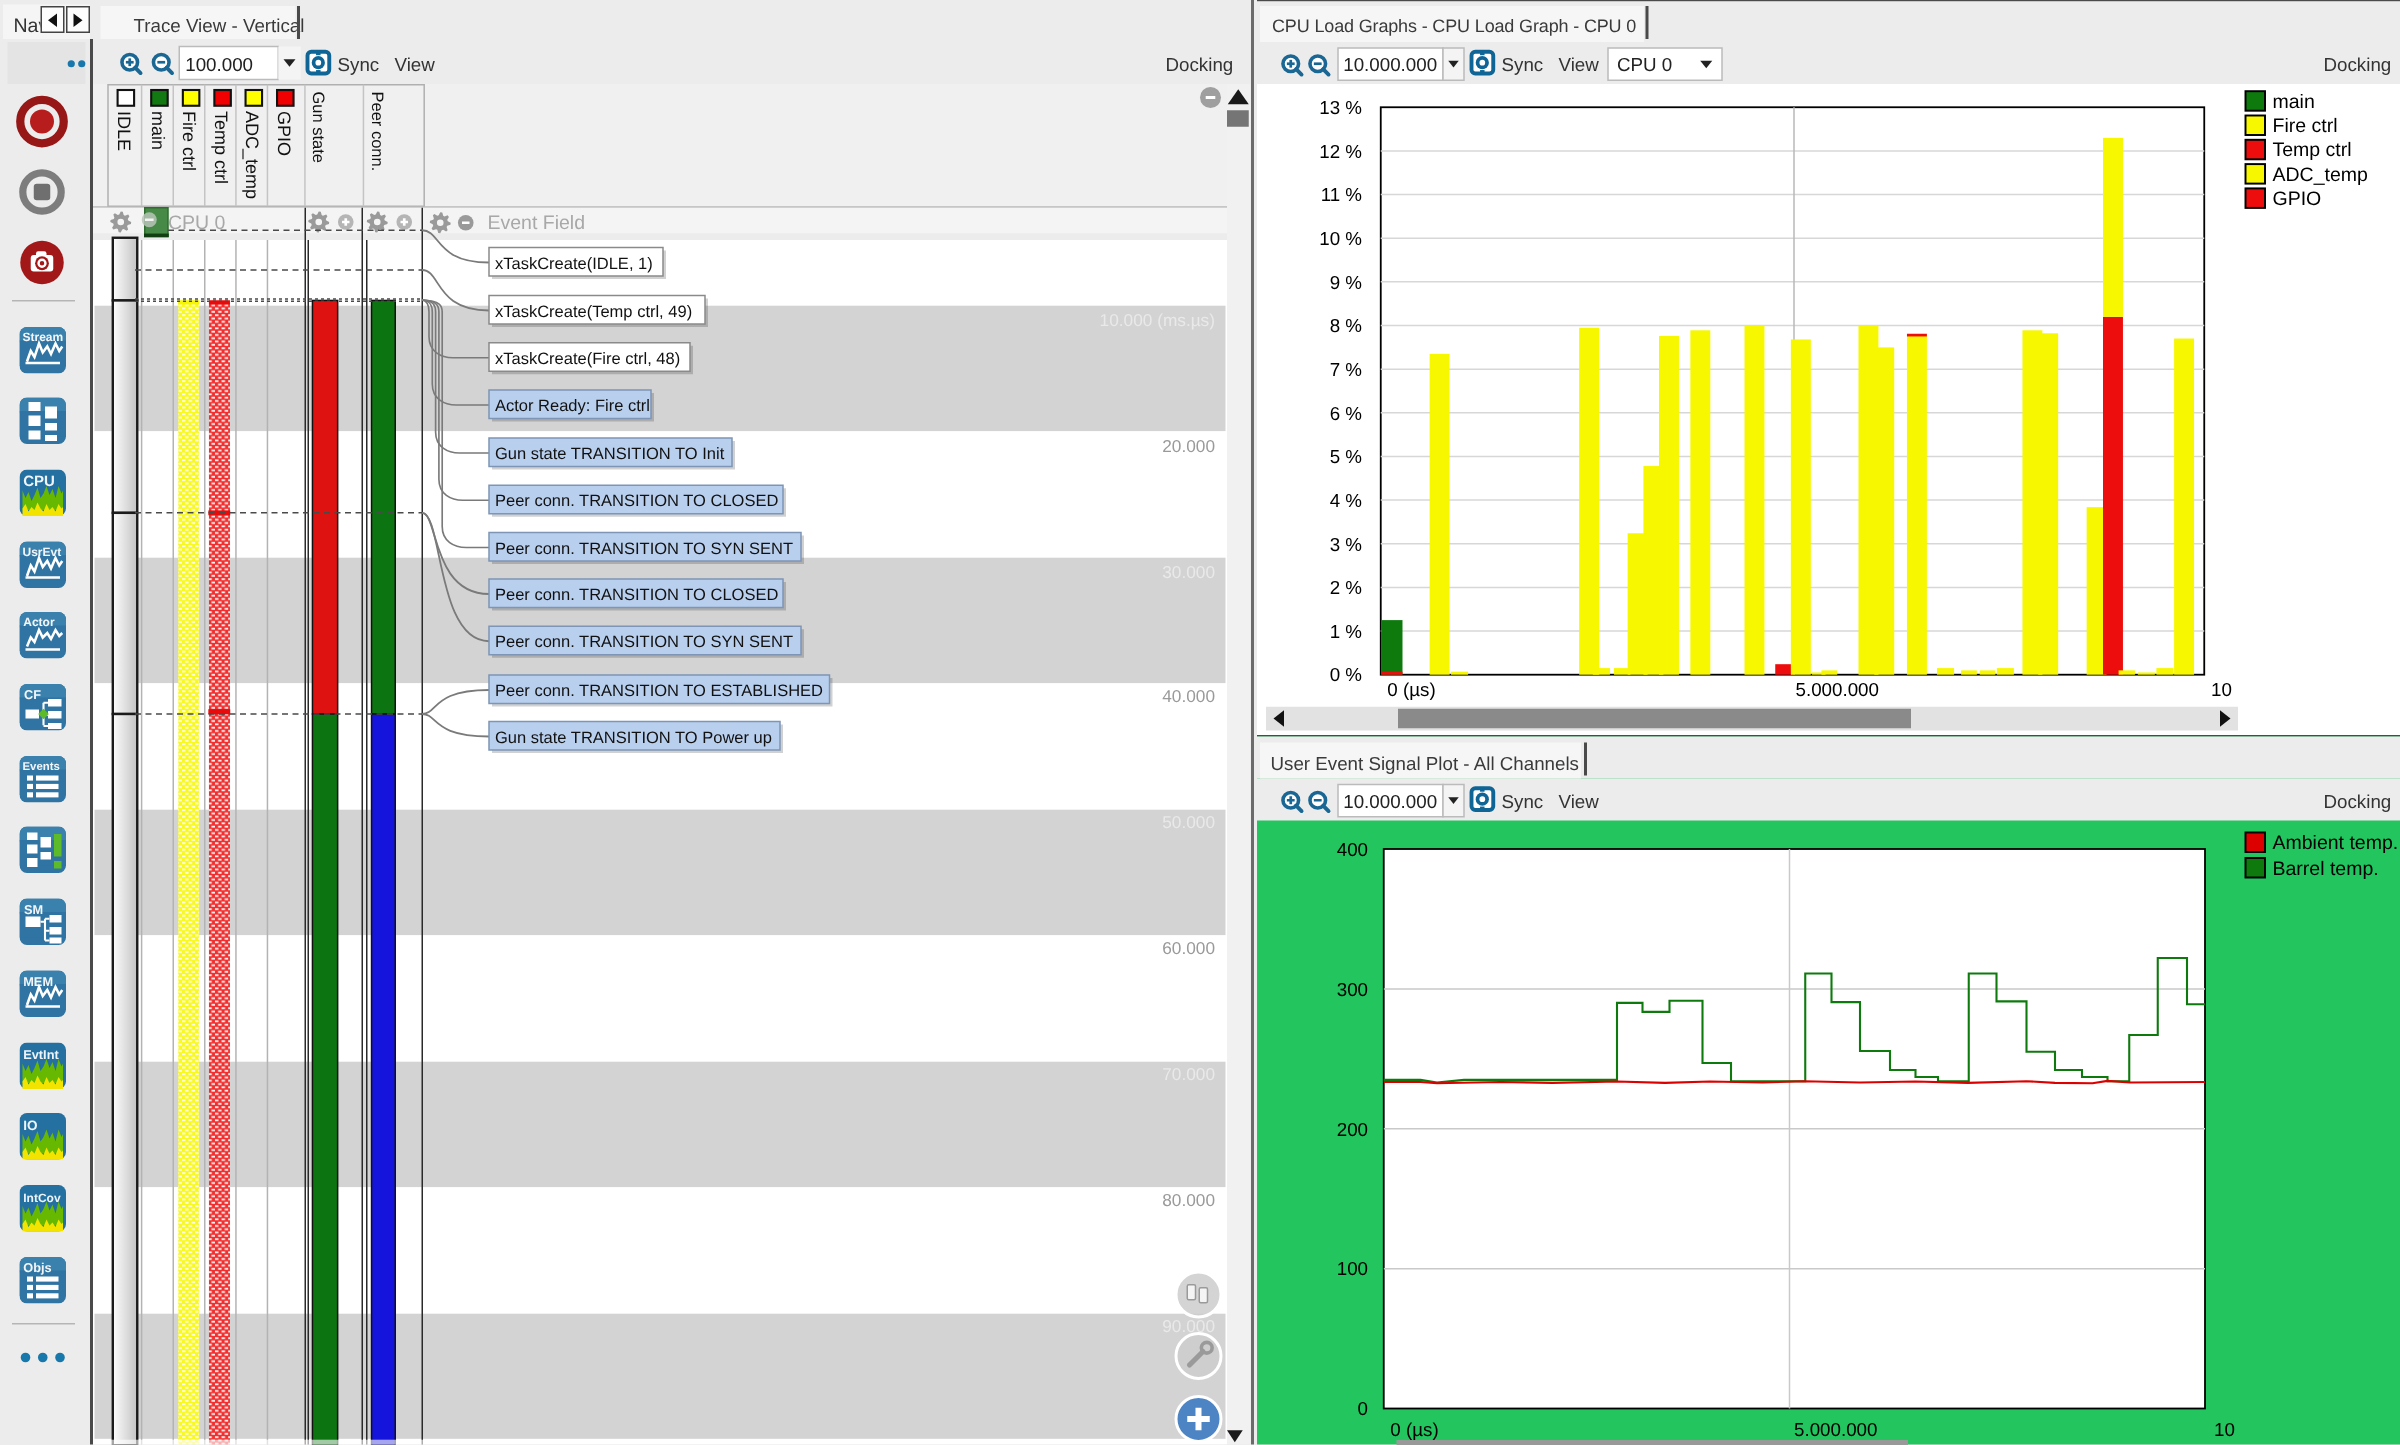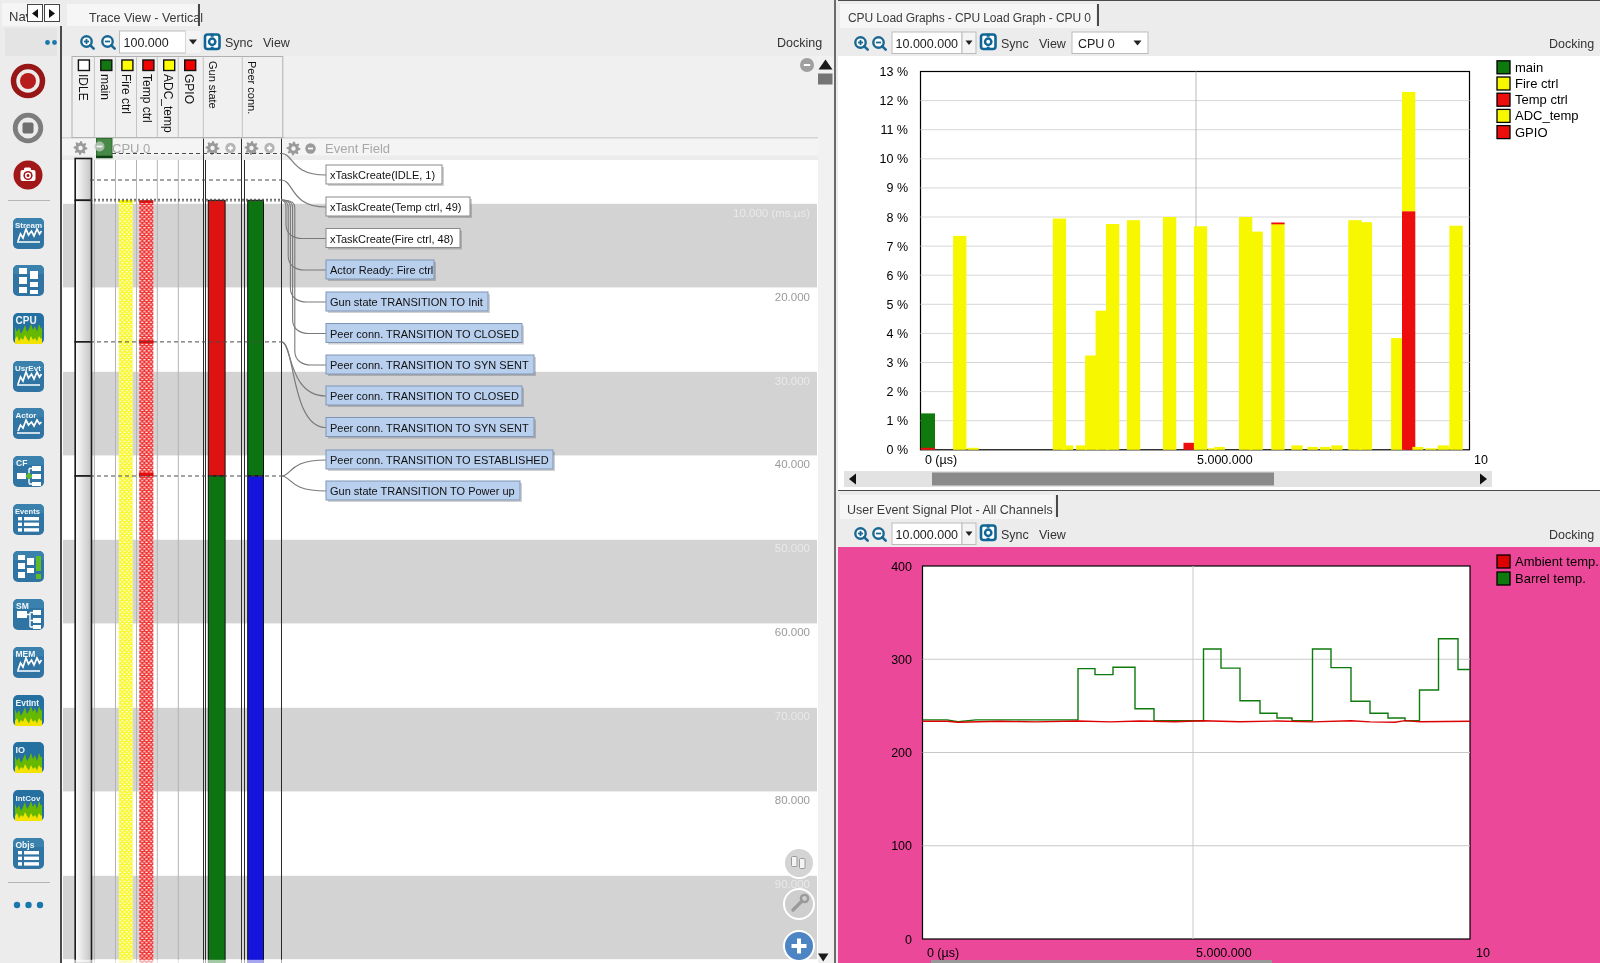--- a/index.html
+++ b/index.html
@@ -479,21 +479,21 @@
       <rect x="1497" y="124.6" width="13" height="13" fill="#ee0d0d" stroke="#000" stroke-width="1.3"></rect>
       <text x="1515" y="135.6" font-size="13" fill="#000">GPIO</text>
     </svg>
 <svg class="abs" style="left:0;top:470px;" width="762" height="17">
       <rect x="6" y="0" width="648" height="16" fill="#e2e2e2"></rect>
       <rect x="94" y="1.5" width="342" height="13" fill="#8a8a8a"></rect>
       <path d="M18,2.5 L11,8 L18,13.5 Z" fill="#111"></path>
       <path d="M642,2.5 L649,8 L642,13.5 Z" fill="#111"></path>
     </svg>
 </div>
-<div class="abs" style="left:838px;top:490px;width:762px;height:473px;background:#ec4899;border-top:1.5px solid #4a4a4a;">
+<div class="abs" style="left:838px;top:490px;width:762px;height:473px;background:#22c55e;border-top:1.5px solid #4a4a4a;">
 <div class="abs" style="left:0;top:0;width:762px;height:28px;background:#ececec;"></div>
 <div class="abs" style="left:2px;top:4px;width:214px;height:24px;background:#f6f6f6;"></div>
 <div class="abs" style="left:9px;top:9px;"><span class="txt">User Event Signal Plot - All Channels</span></div>
 <div class="abs" style="left:218px;top:4px;width:2px;height:22px;background:#4a4a4a;"></div>
 <div class="abs" style="left:0;top:28px;width:762px;height:28px;background:#ececec;"></div>
 <svg class="abs" style="left:0;top:28px;" width="762" height="28">
       <circle cx="22.5" cy="14.5" r="5.2" fill="#fff" stroke="#1a6794" stroke-width="2.4"></circle>
       <line x1="26.1" y1="18.1" x2="29.7" y2="21.7" stroke="#1a6794" stroke-width="2.6" stroke-linecap="round"></line>
       <line x1="19.9" y1="14.5" x2="25.1" y2="14.5" stroke="#1a6794" stroke-width="1.8"></line>
       <line x1="22.5" y1="11.9" x2="22.5" y2="17.1" stroke="#1a6794" stroke-width="1.8"></line>

